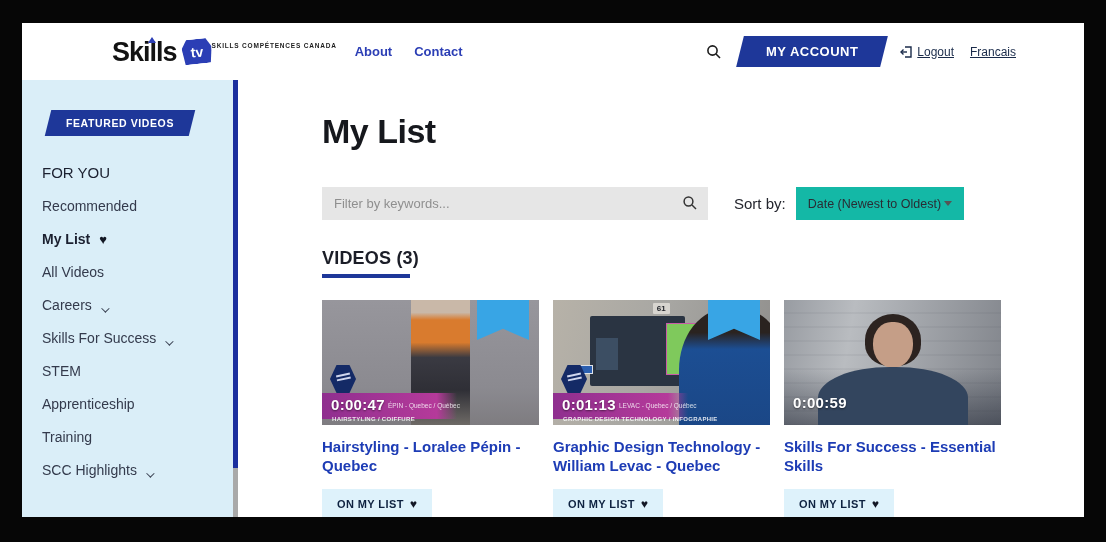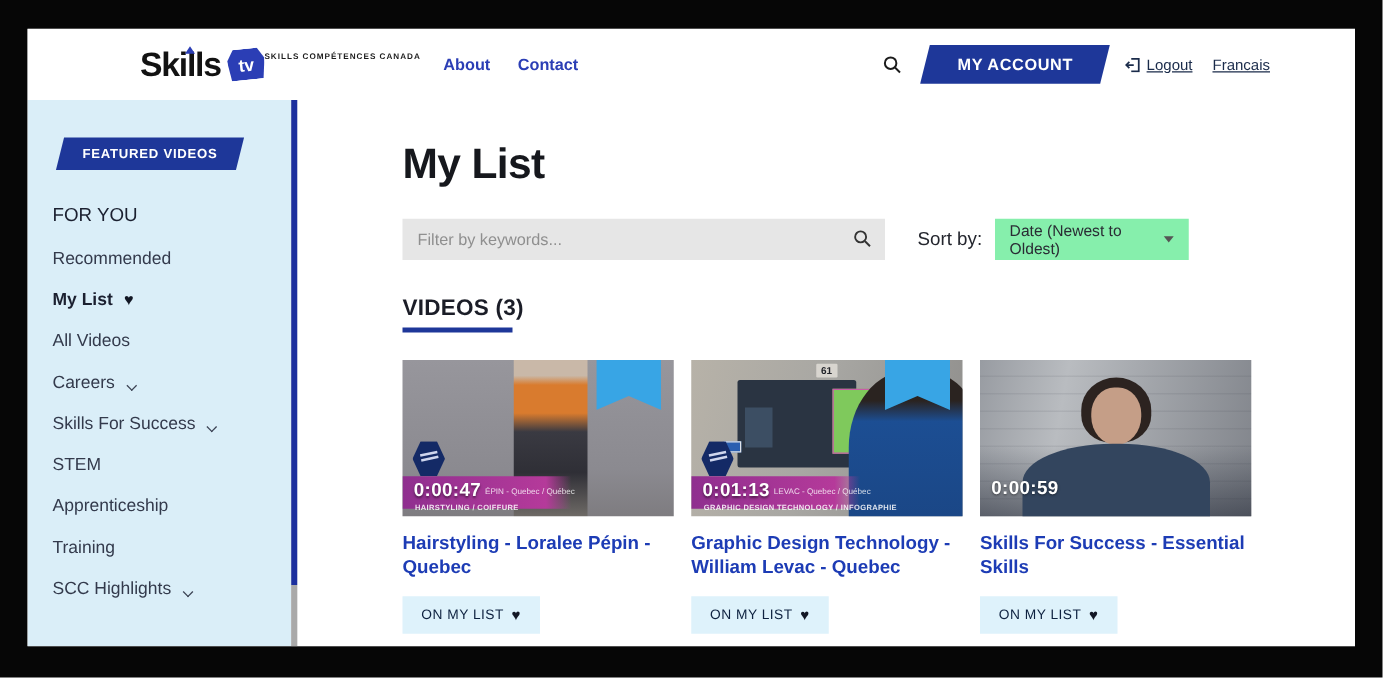--- a/index.html
+++ b/index.html
@@ -41,28 +41,28 @@
      transform:rotate(45deg) translateY(-2px); display:inline-block; }
   .heart { font-size:13px; color:#121724; }
 
   .divider { width:5px; display:flex; flex-direction:column; flex-shrink:0; background:#c9c9c9; }
   .divider-blue { height:388px; background:#1b2f9e; }
   .divider-thumb { flex:1; background:#a9a9a9; }
 
   
   .main { flex:1; padding:32px 0 0 84px; background:#fff; }
   .page-title { font-size:34px; font-weight:700; color:#16181d; letter-spacing:-.5px; }
-  .toolbar { display:flex; align-items:center; margin-top:24px; }
+  .toolbar { display:flex; align-items:center; margin-top:36px; }
   .filter-wrap { position:relative; width:386px; }
   .filter-input { width:386px; height:33px; background:#e6e6e6; border:none; padding:0 36px 0 12px;
      font-size:13px; color:#333; font-family:inherit; }
   .filter-input::placeholder { color:#8f8f8f; }
   .filter-search { position:absolute; right:10px; top:8px; cursor:pointer; }
   .sort-label { font-size:15px; color:#24262e; margin-left:26px; margin-right:10px; }
-  .sort-select { width:155px; height:33px; background:#86efac; display:flex; align-items:center;
+  .sort-select { width:168px; height:33px; background:#14b8a6; display:flex; align-items:center;
      justify-content:space-between; padding:0 12px; font-size:12.5px; color:#2a2c34; cursor:pointer; }
   .caret { width:0; height:0; border-left:4px solid transparent; border-right:4px solid transparent;
      border-top:5px solid #555; }
   .videos-heading { margin-top:28px; font-size:18px; font-weight:800; color:#1b1d27; letter-spacing:.2px; }
   .videos-underline { width:88px; height:4px; background:#1e3799; margin-top:5px; }
 
   
   .cards { display:flex; gap:14px; margin-top:22px; align-items:flex-start; }
   .card { width:217px; }
   .thumb { position:relative; width:217px; height:125px; overflow:hidden; cursor:pointer; }
@@ -95,21 +95,21 @@
   .hexlogo:after { content:""; position:absolute; left:6px; top:9px; width:14px; height:2px; background:#cfd6ee; box-shadow:0 4px 0 #cfd6ee; transform:rotate(-12deg); }
   .ribbon { position:absolute; top:0; right:10px; width:52px; height:40px; background:#38a5e5;
      clip-path:polygon(0 0,100% 0,100% 100%,50% 72%,0 100%); }
   .timestamp { position:absolute; left:9px; bottom:12px; font-size:15px; font-weight:800; color:#fff;
      text-shadow:0 1px 2px rgba(0,0,0,.5); letter-spacing:.3px; }
   .thumb3 .timestamp { bottom:14px; }
   .ov-name { position:absolute; left:66px; bottom:16px; font-size:6.5px; color:rgba(255,255,255,.8); white-space:nowrap; }
   .ov-cat { position:absolute; left:10px; bottom:3px; font-size:6px; font-weight:700; color:rgba(255,255,255,.85); letter-spacing:.3px; white-space:nowrap; }
   .card-title { margin-top:12px; font-size:15px; font-weight:700; color:#1d3cb5; line-height:19px; cursor:pointer; }
   .list-badge { margin-top:14px; display:inline-flex; align-items:center; gap:6px; background:#def2fb;
-     padding:8px 15px; font-size:11px; font-weight:400; color:#0e2240; letter-spacing:.4px; cursor:pointer; }
+     padding:8px 15px; font-size:11px; font-weight:700; color:#0e2240; letter-spacing:.4px; cursor:pointer; }
   .list-badge .heart { font-size:12px; }
 </style>
 </head>
 <body>
 
 <div class="frame">
   <div class="site">
 
     <div class="header">
       <div class="logo">

